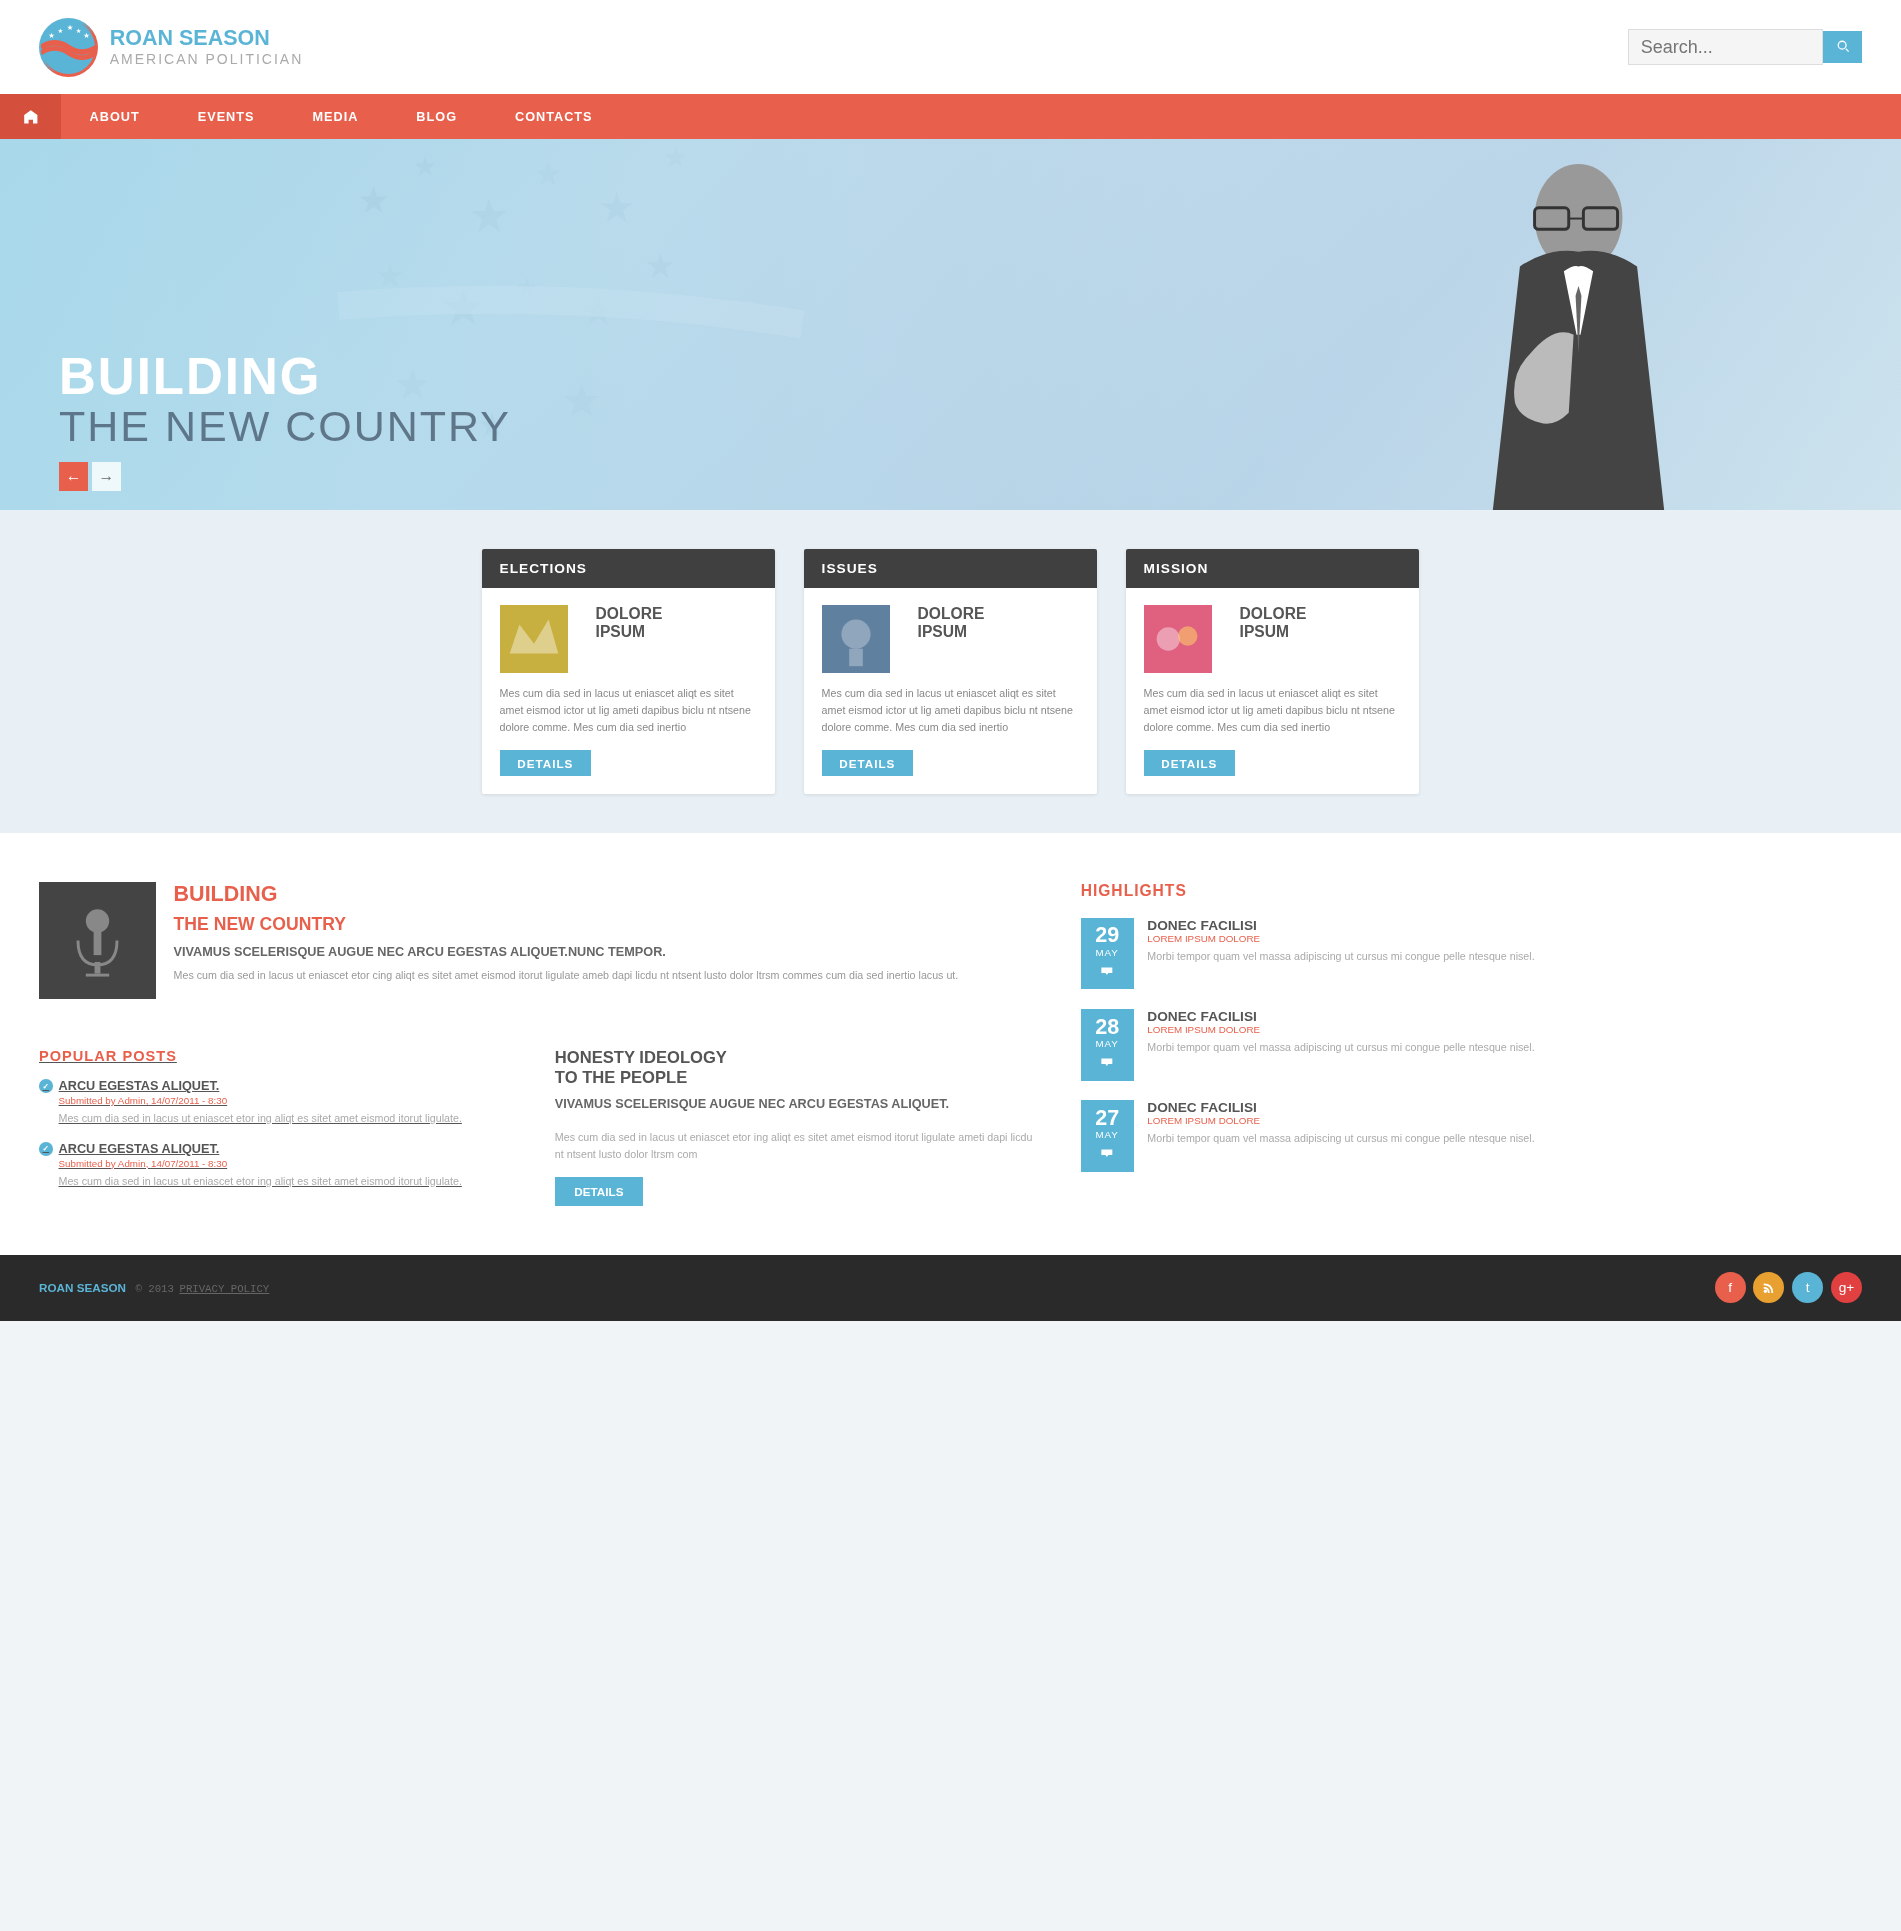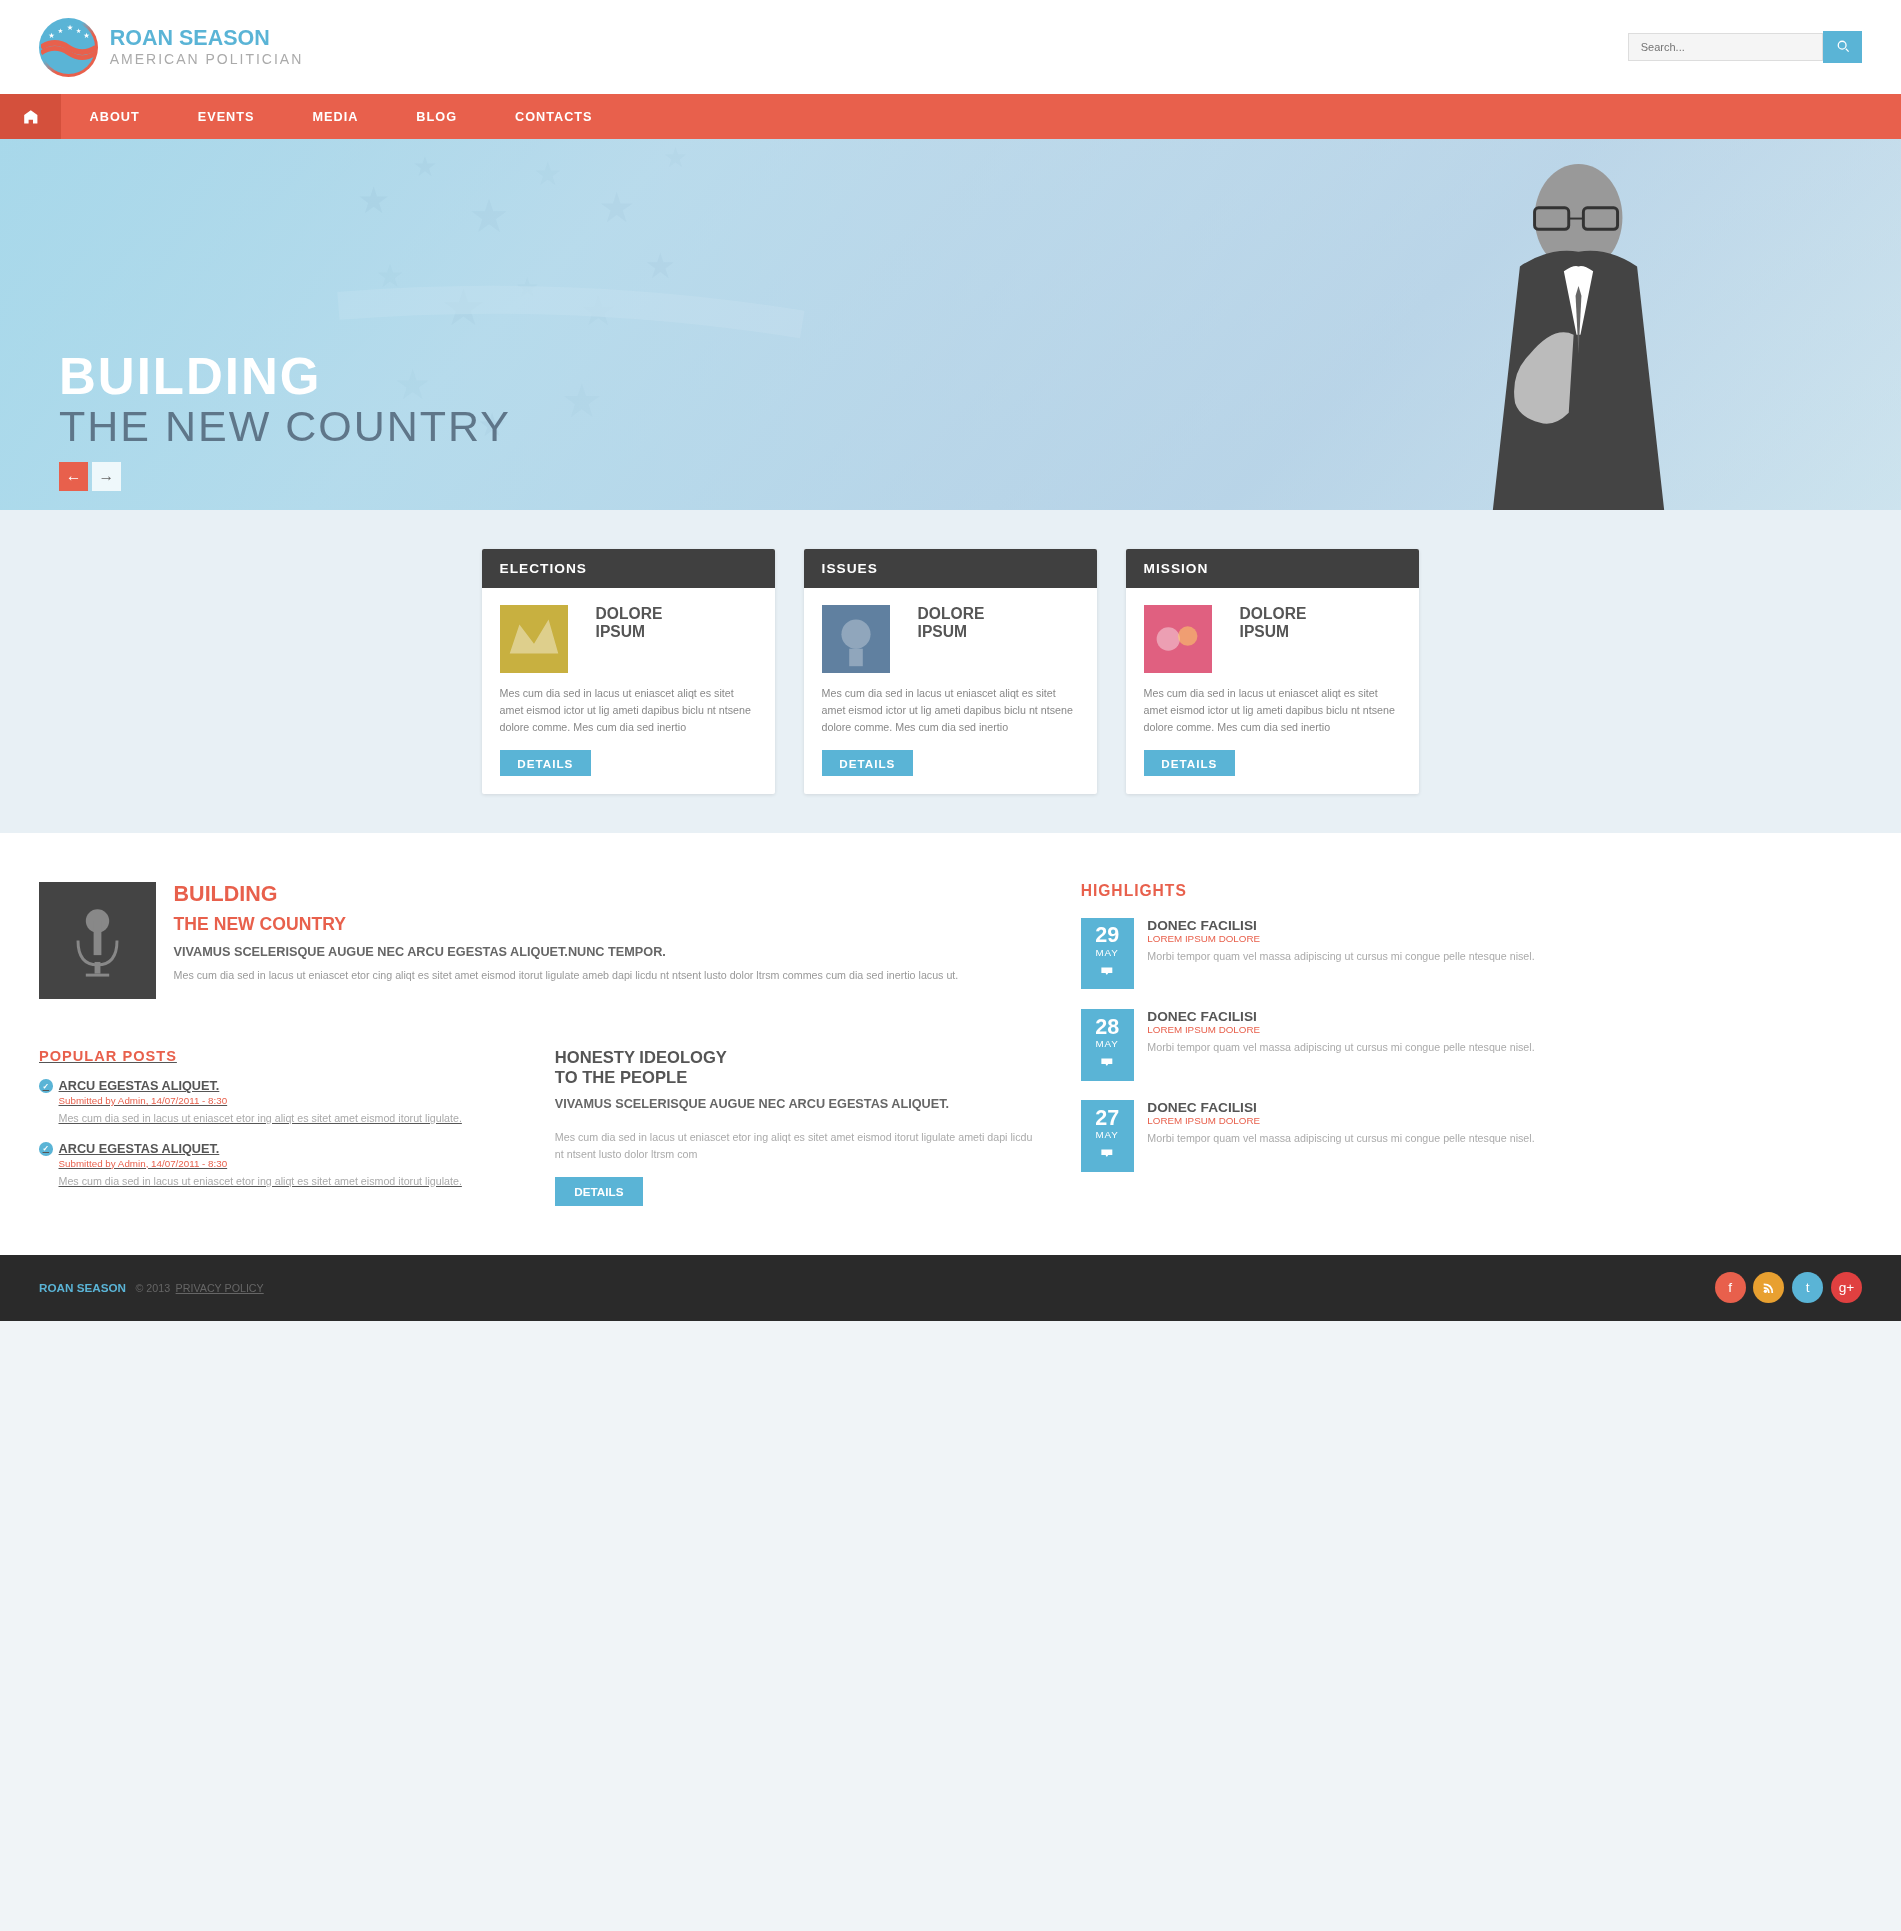--- a/index.html
+++ b/index.html
@@ -8,21 +8,21 @@
     
     .header { background: #fff; padding: 17.6px 39px; display: flex; align-items: center; justify-content: space-between; }
     .logo-area { display: flex; align-items: center; gap: 11.7px; }
     .logo-circle { width: 59px; height: 59px; border-radius: 50%; background: linear-gradient(135deg, #5ab4d6 40%, #e8604c 60%); display: flex; align-items: center; justify-content: center; overflow: hidden; flex-shrink: 0; }
     .logo-circle svg { width: 55px; height: 55px; }
     .logo-text { display: flex; flex-direction: column; }
     .logo-name { font-size: 21.5px; font-weight: bold; color: #e8604c; line-height: 1.1; }
     .logo-name span { color: #5ab4d6; }
     .logo-sub { font-size: 14px; color: #aaa; letter-spacing: 2px; text-transform: uppercase; }
     .search-area { display: flex; align-items: center; }
-    .search-input { border: 1px solid #ddd; padding: 6.8px 11.7px; width: 195px; font-size: 11px; outline: none; background: #f5f5f5; }
+    .search-input { border: 1px solid #ddd; padding: 6.8px 11.7px; width: 195px; font-size: 18px; outline: none; background: #f5f5f5; }
     .search-btn { background: #5ab4d6; border: none; padding: 6.8px 11.7px; cursor: pointer; }
     .search-btn svg { width: 15.6px; height: 15.6px; fill: white; }
 
     
     nav { background: #e8604c; display: flex; align-items: center; }
     .nav-home { background: #d4503c; padding: 13.7px 21.5px; display: flex; align-items: center; justify-content: center; }
     .nav-home svg { width: 17.6px; height: 17.6px; fill: white; }
     .nav-item { color: white; text-transform: uppercase; font-size: 12.7px; font-weight: bold; padding: 13.7px 29px; cursor: pointer; letter-spacing: 1px; }
 
     
@@ -84,21 +84,21 @@
     .highlight-comment { background: #5ab4d6; text-align: center; padding: 2.9px; margin-top: 3.9px; }
     .highlight-comment svg { width: 13.7px; height: 9.8px; fill: white; }
     .highlight-info { flex: 1; }
     .highlight-name { font-size: 13.7px; font-weight: bold; color: #555; text-transform: uppercase; }
     .highlight-tag { font-size: 9.8px; color: #e8604c; text-transform: uppercase; margin-bottom: 3.9px; }
     .highlight-text { font-size: 10.7px; color: #aaa; line-height: 1.5; }
 
     
     footer { background: #2a2a2a; padding: 17.6px 39px; display: flex; align-items: center; justify-content: space-between; }
     .footer-brand { color: #5ab4d6; font-size: 11.7px; font-weight: bold; }
-    .footer-copy { color: #666; font-size: 10.7px; margin-left: 5.9px; }
+    .footer-copy { color: #666; font-size: 10.7px; margin-left: 5.9px; font-family: Liberation Mono, monospace; }
     .footer-social { display: flex; gap: 7.8px; }
     .social-btn { width: 31px; height: 31px; border-radius: 50%; display: flex; align-items: center; justify-content: center; font-size: 13.7px; color: white; cursor: pointer; }
     .social-fb { background: #e8604c; }
     .social-rss { background: #e8a030; }
     .social-tw { background: #5ab4d6; }
     .social-gp { background: #e04040; }
 
     
     .hero-overlay { position: absolute; inset: 0; background: linear-gradient(to right, rgba(168,216,234,0.8) 0%, rgba(180,210,230,0.6) 50%, rgba(200,220,235,0.4) 100%); }
     .star-pattern { position: absolute; top: 0; left: 0; width: 60%; height: 100%; opacity: 0.15; }

